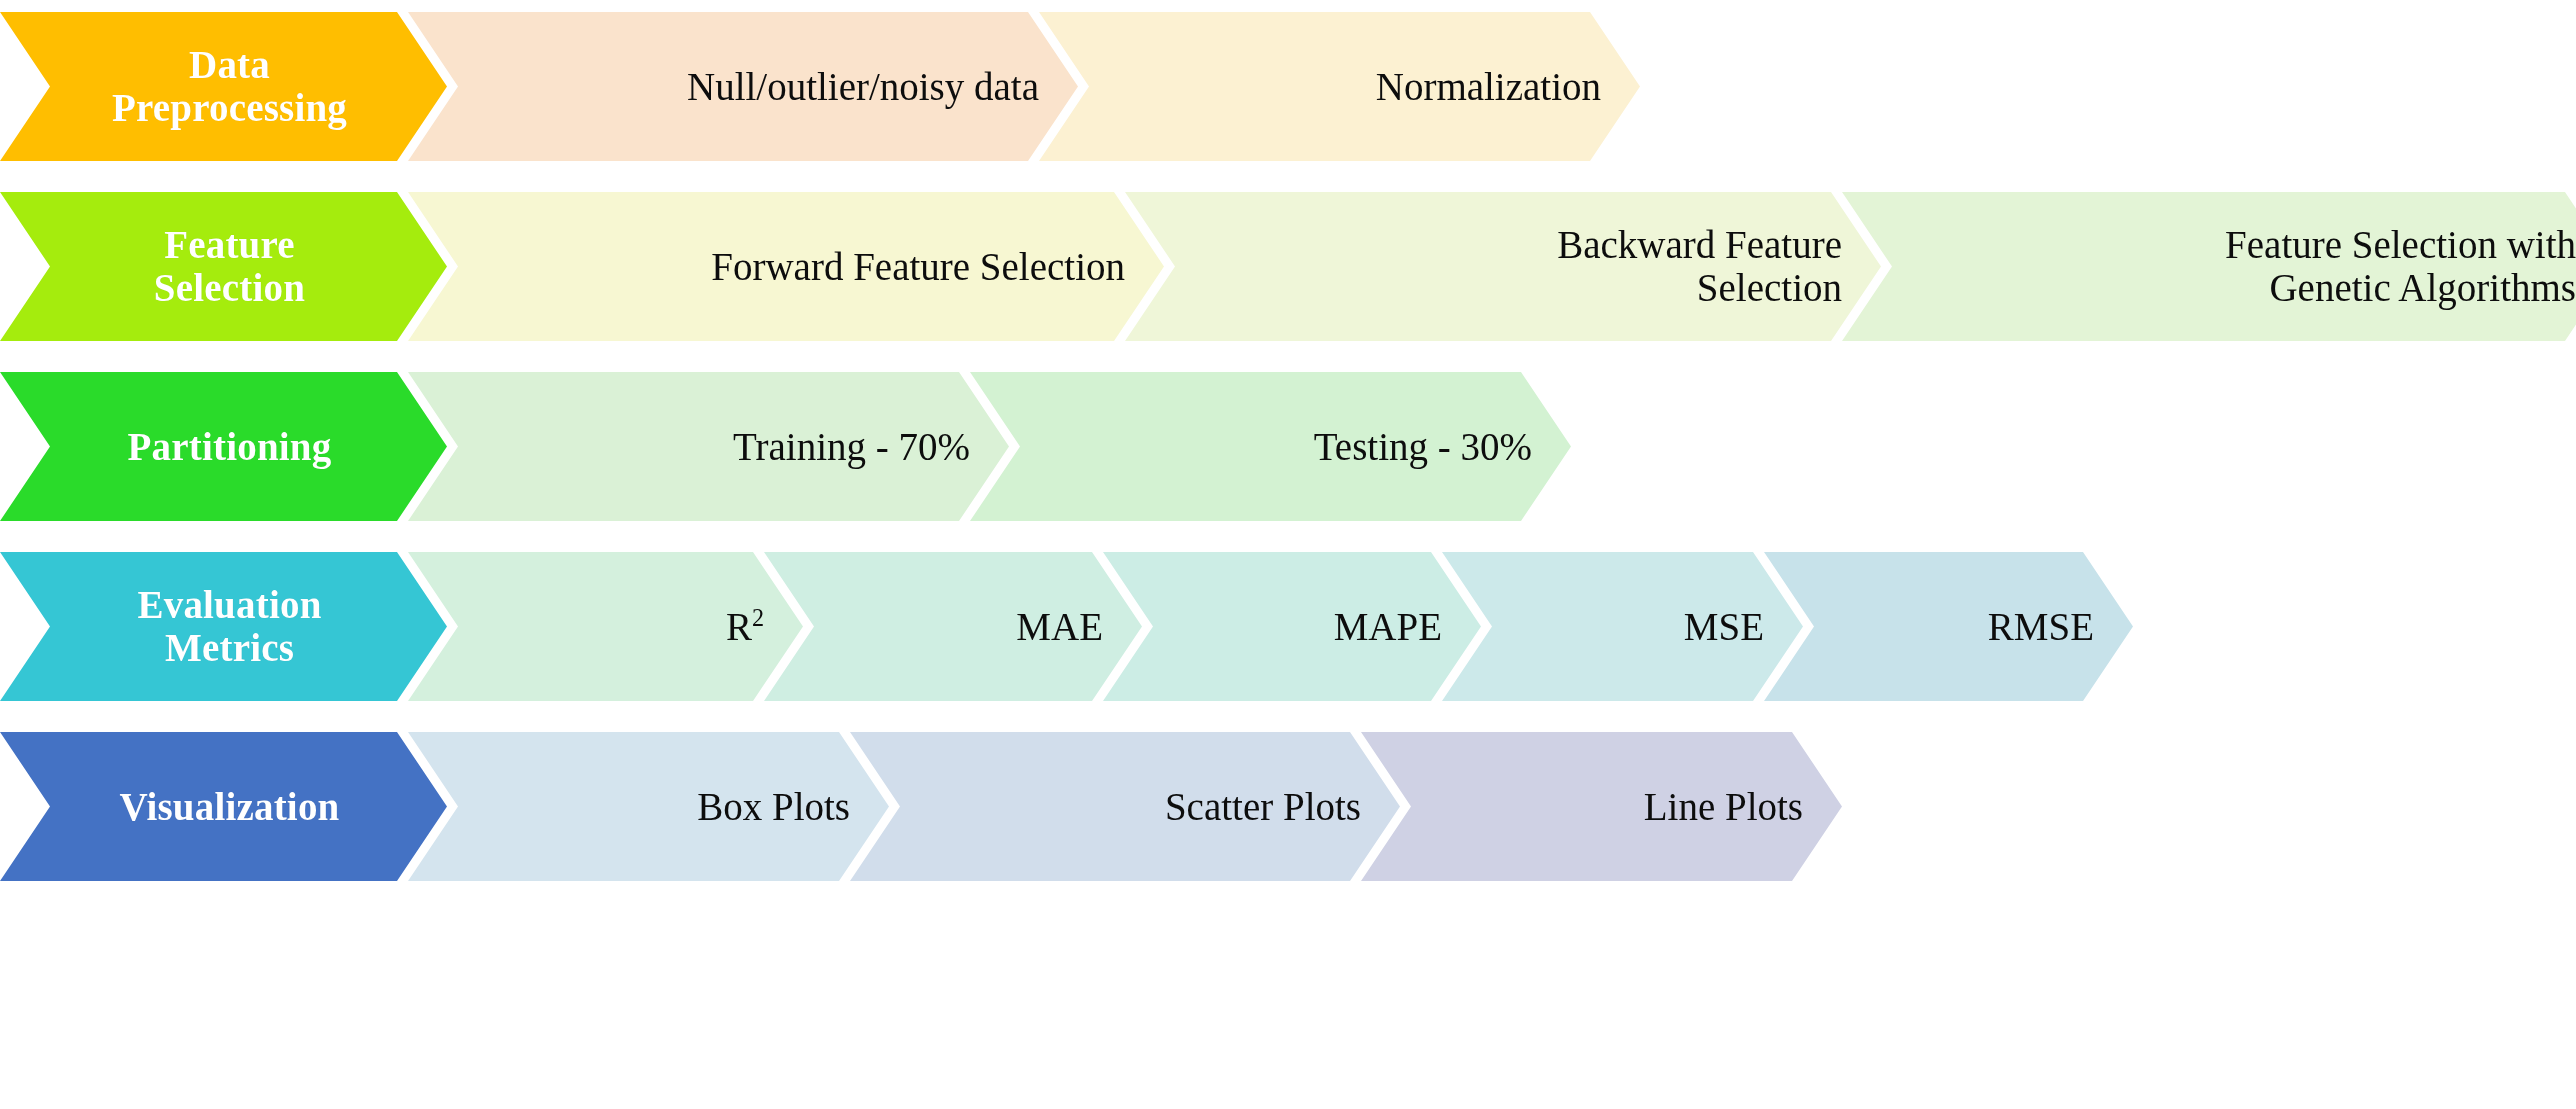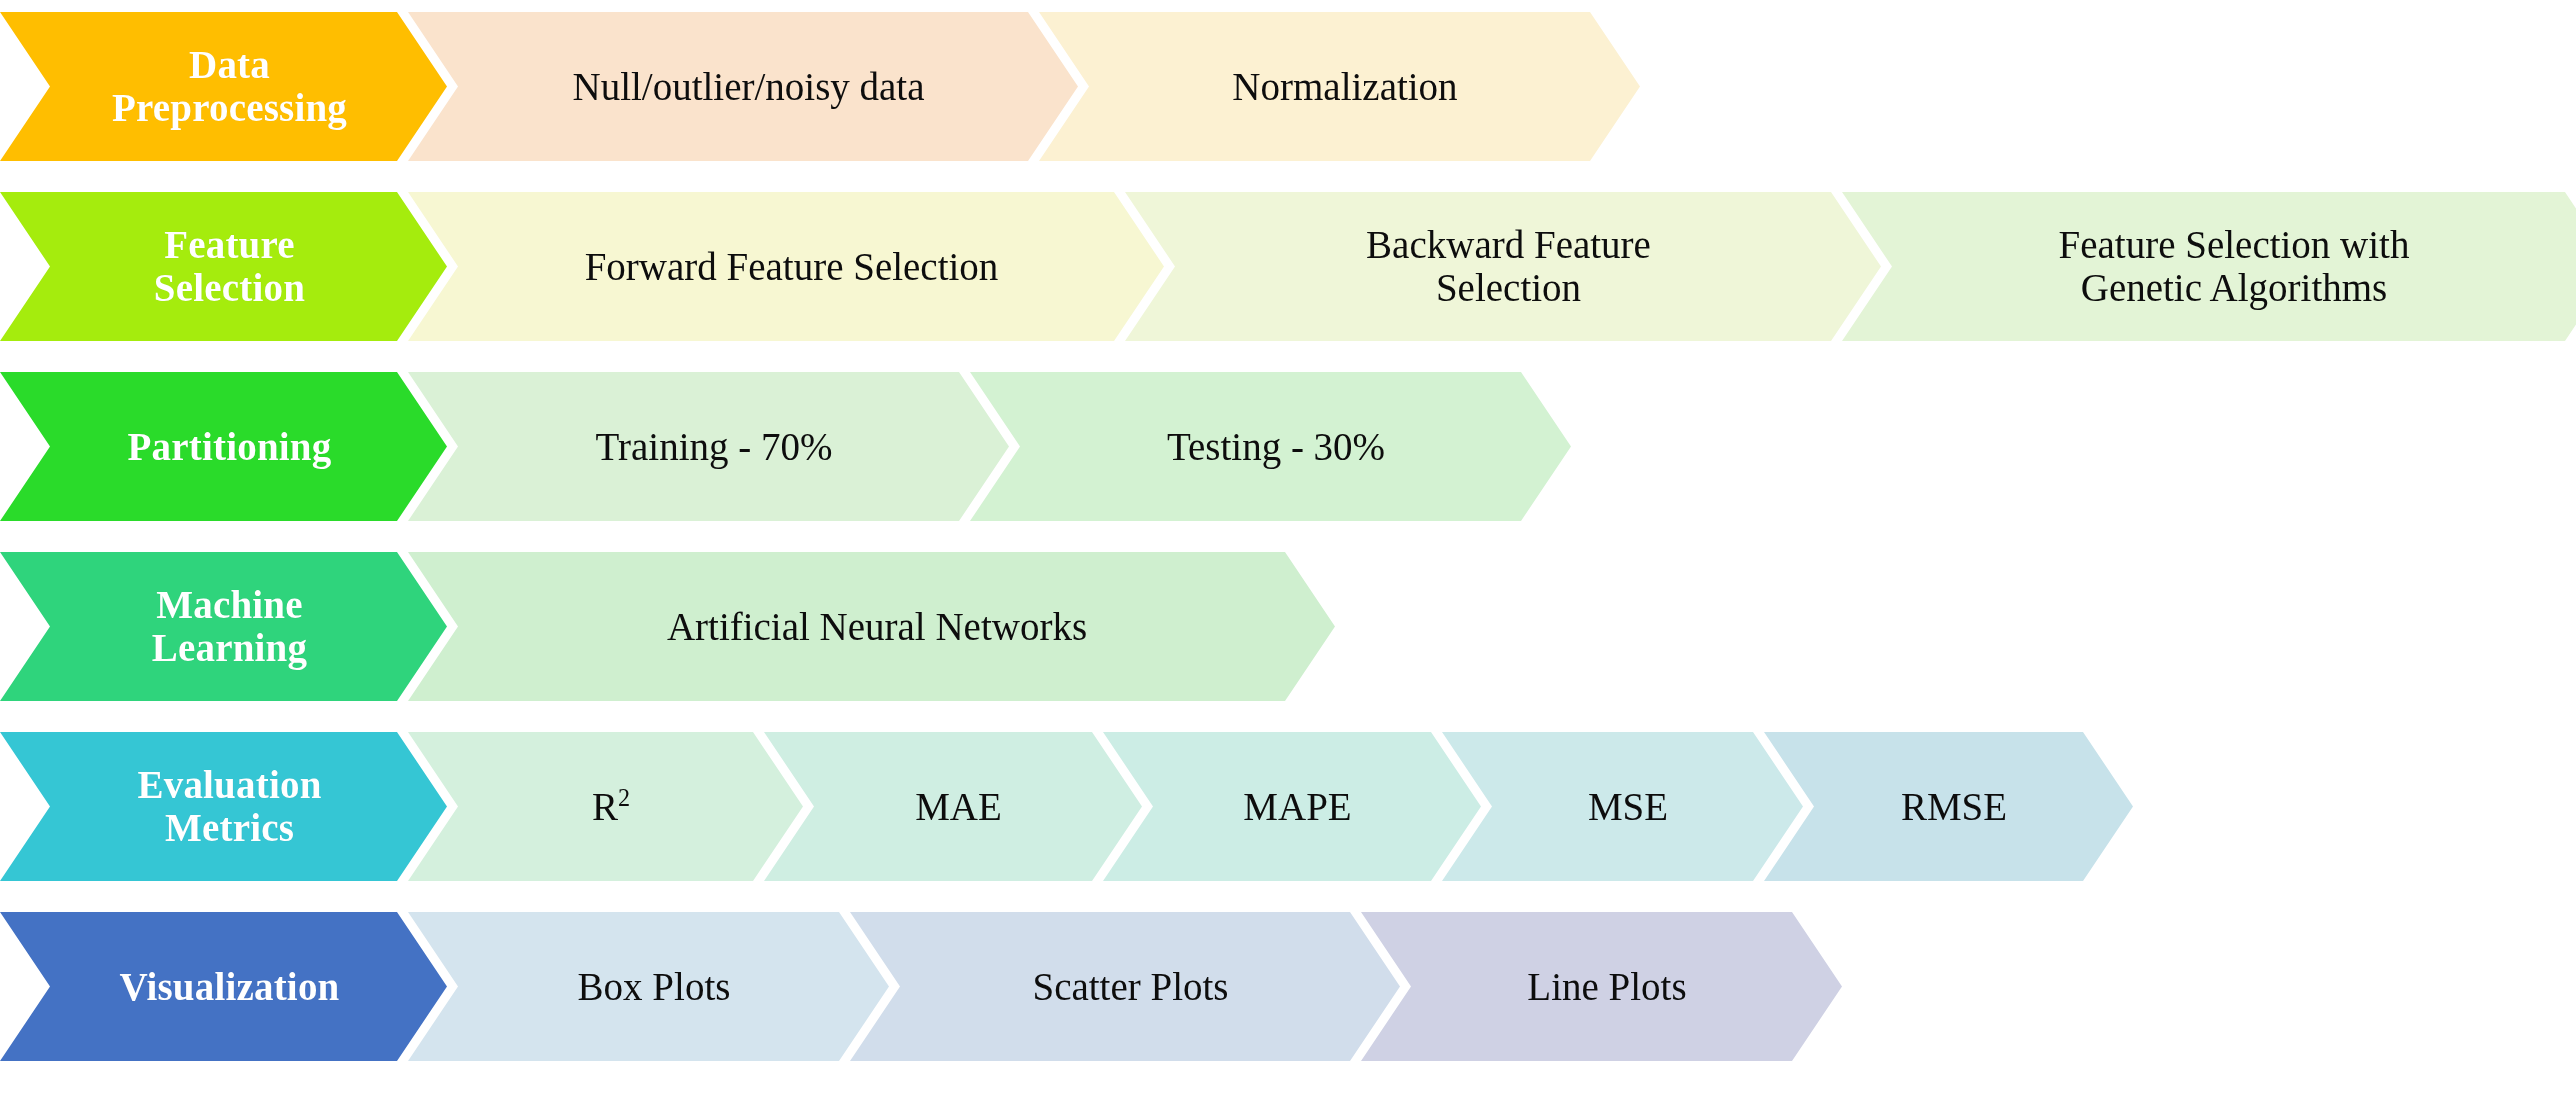--- a/index.html
+++ b/index.html
@@ -54,29 +54,29 @@
     font-stretch:condensed;
     letter-spacing:0.2px;
     text-shadow:0 0 0.9px rgba(0,0,0,.10);
     padding-left:57px;
     padding-right:45px;
   }
   .chev.step .txt{
     color:#0d0d0d;
     font-weight:400;
     font-size:39px;
+    text-align:right;
   }
   .chev.step{ z-index:5; }
   .r1 .chev.label{ width:447px; }
   sup{font-size:.62em;vertical-align:super;line-height:0;}
 </style>
 </head>
 <body>
 
 <div id="flow">
     <div class="row r1"><div class="chev label" style="width: 447px; background: rgb(255, 190, 0);"><div class="txt">Data<br>Preprocessing</div></div><div class="chev step" style="width: 670px; background: rgb(250, 227, 204); z-index: 10;"><div class="txt">Null/outlier/noisy data</div></div><div class="chev step" style="width: 601px; background: rgb(252, 241, 210); z-index: 9;"><div class="txt">Normalization</div></div></div>
     <div class="row r2"><div class="chev label" style="width: 447px; background: rgb(165, 236, 13);"><div class="txt">Feature<br>Selection</div></div><div class="chev step" style="width: 756px; background: rgb(247, 247, 210); z-index: 10;"><div class="txt">Forward Feature Selection</div></div><div class="chev step" style="width: 756px; background: rgb(239, 246, 216); z-index: 9;"><div class="txt">Backward Feature<br>Selection</div></div><div class="chev step" style="width: 773px; background: rgb(227, 244, 214); z-index: 8;"><div class="txt">Feature Selection with<br>Genetic Algorithms</div></div></div>
     <div class="row r3"><div class="chev label" style="width: 447px; background: rgb(42, 219, 42);"><div class="txt">Partitioning</div></div><div class="chev step" style="width: 601px; background: rgb(218, 241, 214); z-index: 10;"><div class="txt">Training - 70%</div></div><div class="chev step" style="width: 601px; background: rgb(211, 242, 210); z-index: 9;"><div class="txt">Testing - 30%</div></div></div>
-    <div class="row r4"><div class="chev label" style="width: 447px; background: rgb(47, 212, 124);"><div class="txt">Machine<br>Learning</div></div><div class="chev step" style="width: 927px; background: rgb(207, 239, 207); z-index: 10;"><div class="txt">Artificial Neural Networks</div></div></div>
     <div class="row r5"><div class="chev label" style="width: 447px; background: rgb(53, 198, 212);"><div class="txt">Evaluation<br>Metrics</div></div><div class="chev step" style="width: 395px; background: rgb(212, 240, 221); z-index: 10;"><div class="txt">R<sup>2</sup></div></div><div class="chev step" style="width: 378px; background: rgb(207, 238, 226); z-index: 9;"><div class="txt">MAE</div></div><div class="chev step" style="width: 378px; background: rgb(204, 237, 229); z-index: 8;"><div class="txt">MAPE</div></div><div class="chev step" style="width: 361px; background: rgb(204, 233, 234); z-index: 7;"><div class="txt">MSE</div></div><div class="chev step" style="width: 369px; background: rgb(199, 226, 234); z-index: 6;"><div class="txt">RMSE</div></div></div>
     <div class="row r6"><div class="chev label" style="width: 447px; background: rgb(68, 114, 196);"><div class="txt">Visualization</div></div><div class="chev step" style="width: 481px; background: rgb(212, 228, 238); z-index: 10;"><div class="txt">Box Plots</div></div><div class="chev step" style="width: 550px; background: rgb(209, 221, 235); z-index: 9;"><div class="txt">Scatter Plots</div></div><div class="chev step" style="width: 481px; background: rgb(207, 209, 228); z-index: 8;"><div class="txt">Line Plots</div></div></div>
   </div>
 
 
 </body></html>

